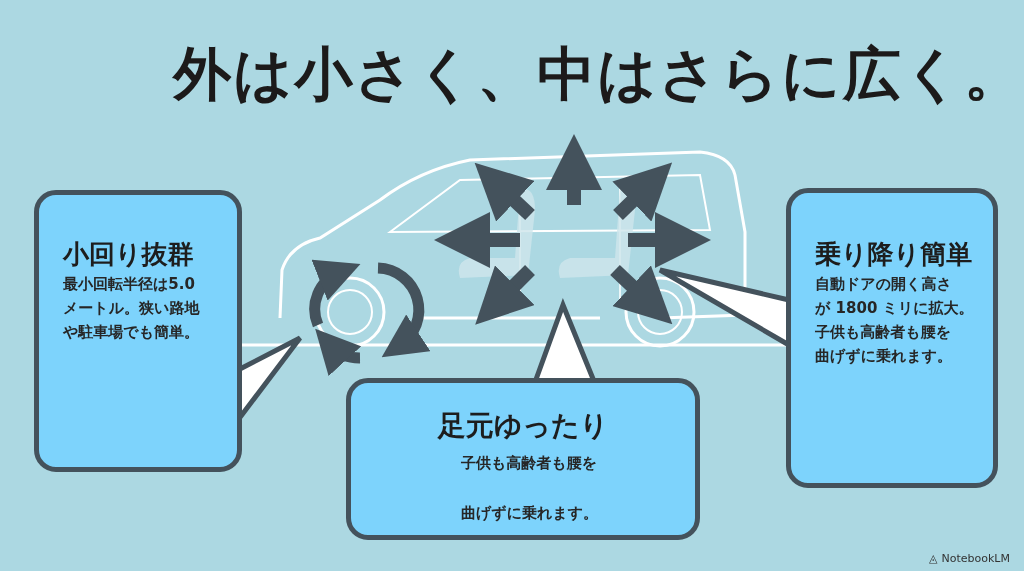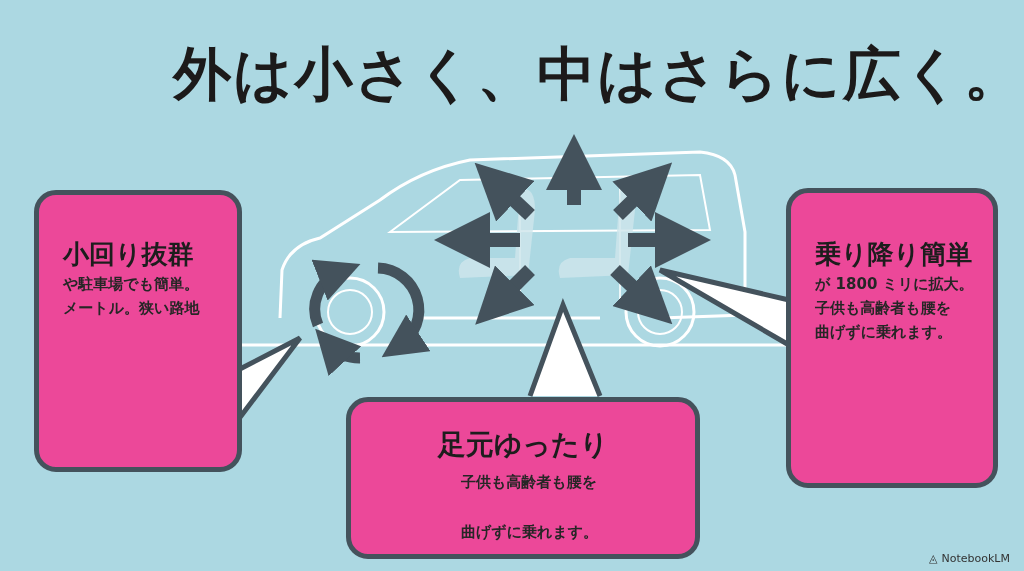--- a/index.html
+++ b/index.html
@@ -1,24 +1,24 @@
 <!DOCTYPE html>
 <html><head>
 <meta charset="utf-8">
 <style>
   html,body{margin:0;padding:0;}
   body{width:1024px;height:571px;background:#acd8e2;position:relative;overflow:hidden;font-family:"DejaVu Sans",sans-serif;color:#1d1d1d;}
   .title{position:absolute;left:0;top:36px;width:1024px;text-align:right;font-size:58px;font-weight:bold;letter-spacing:2px;color:#1c1a1a;}
   svg.scene{position:absolute;left:0;top:0;}
-  .card{position:absolute;background:#ec4899;border:5px solid #44525c;border-radius:22px;box-sizing:border-box;}
+  .card{position:absolute;background:#7dd3fc;border:5px solid #44525c;border-radius:22px;box-sizing:border-box;}
   .card h2{margin:0;font-size:26px;font-weight:bold;color:#1d1d1d;}
   .card p{margin:0;font-size:15px;line-height:24px;font-weight:bold;color:#262626;}
   #card-left{left:34px;top:190px;width:208px;height:282px;padding:42px 0 0 24px;}
   #card-right{left:786px;top:188px;width:212px;height:300px;padding:44px 4px 0 24px;}
-  #card-bottom{left:346px;top:397px;width:354px;height:162px;padding:24px 0 0 0;}
+  #card-bottom{left:346px;top:378px;width:354px;height:162px;padding:24px 0 0 0;}
   #card-bottom h2{text-align:center;font-size:28px;}
   #card-bottom p{position:absolute;left:110px;top:68px;line-height:25px;}
   .footer{position:absolute;right:14px;bottom:6px;font-size:11px;color:#333;display:flex;align-items:center;gap:4px;}
 </style>
 </head>
 <body>
 
 <svg class="scene" width="1024" height="571">
   <defs>
     <marker id="ah" markerWidth="4" markerHeight="4" refX="2" refY="2" orient="auto" markerUnits="strokeWidth">
@@ -83,26 +83,28 @@
     <rect x="896" y="397" width="22" height="72" fill="#a9d2de"></rect>
     <circle cx="878" cy="418" r="6" fill="#a9d2de"></circle>
     <path d="M878,426 L874,448 L866,466 M874,448 L886,466 M876,432 L894,440" fill="none" stroke="#a9d2de" stroke-width="5"></path>
   </g>
 </svg>
 
 <div class="title">外は小さく、中はさらに広く。</div>
 
 <div class="card" id="card-left">
   <h2>小回り抜群</h2>
+  <p>最小回転半径は5.0</p>
+  <p>メートル。狭い路地</p>
   <p>や駐車場でも簡単。</p>
-  <p>メートル。狭い路地</p>
 </div>
 
 <div class="card" id="card-right">
   <h2>乗り降り簡単</h2>
+  <p>自動ドアの開く高さ</p>
   <p>が 1800 ミリに拡大。</p>
   <p>子供も高齢者も腰を</p>
   <p>曲げずに乗れます。</p>
 </div>
 
 <div class="card" id="card-bottom">
   <h2>足元ゆったり</h2>
   <p>
     <span>子供も高齢者も腰を</span><br>
     <br>

